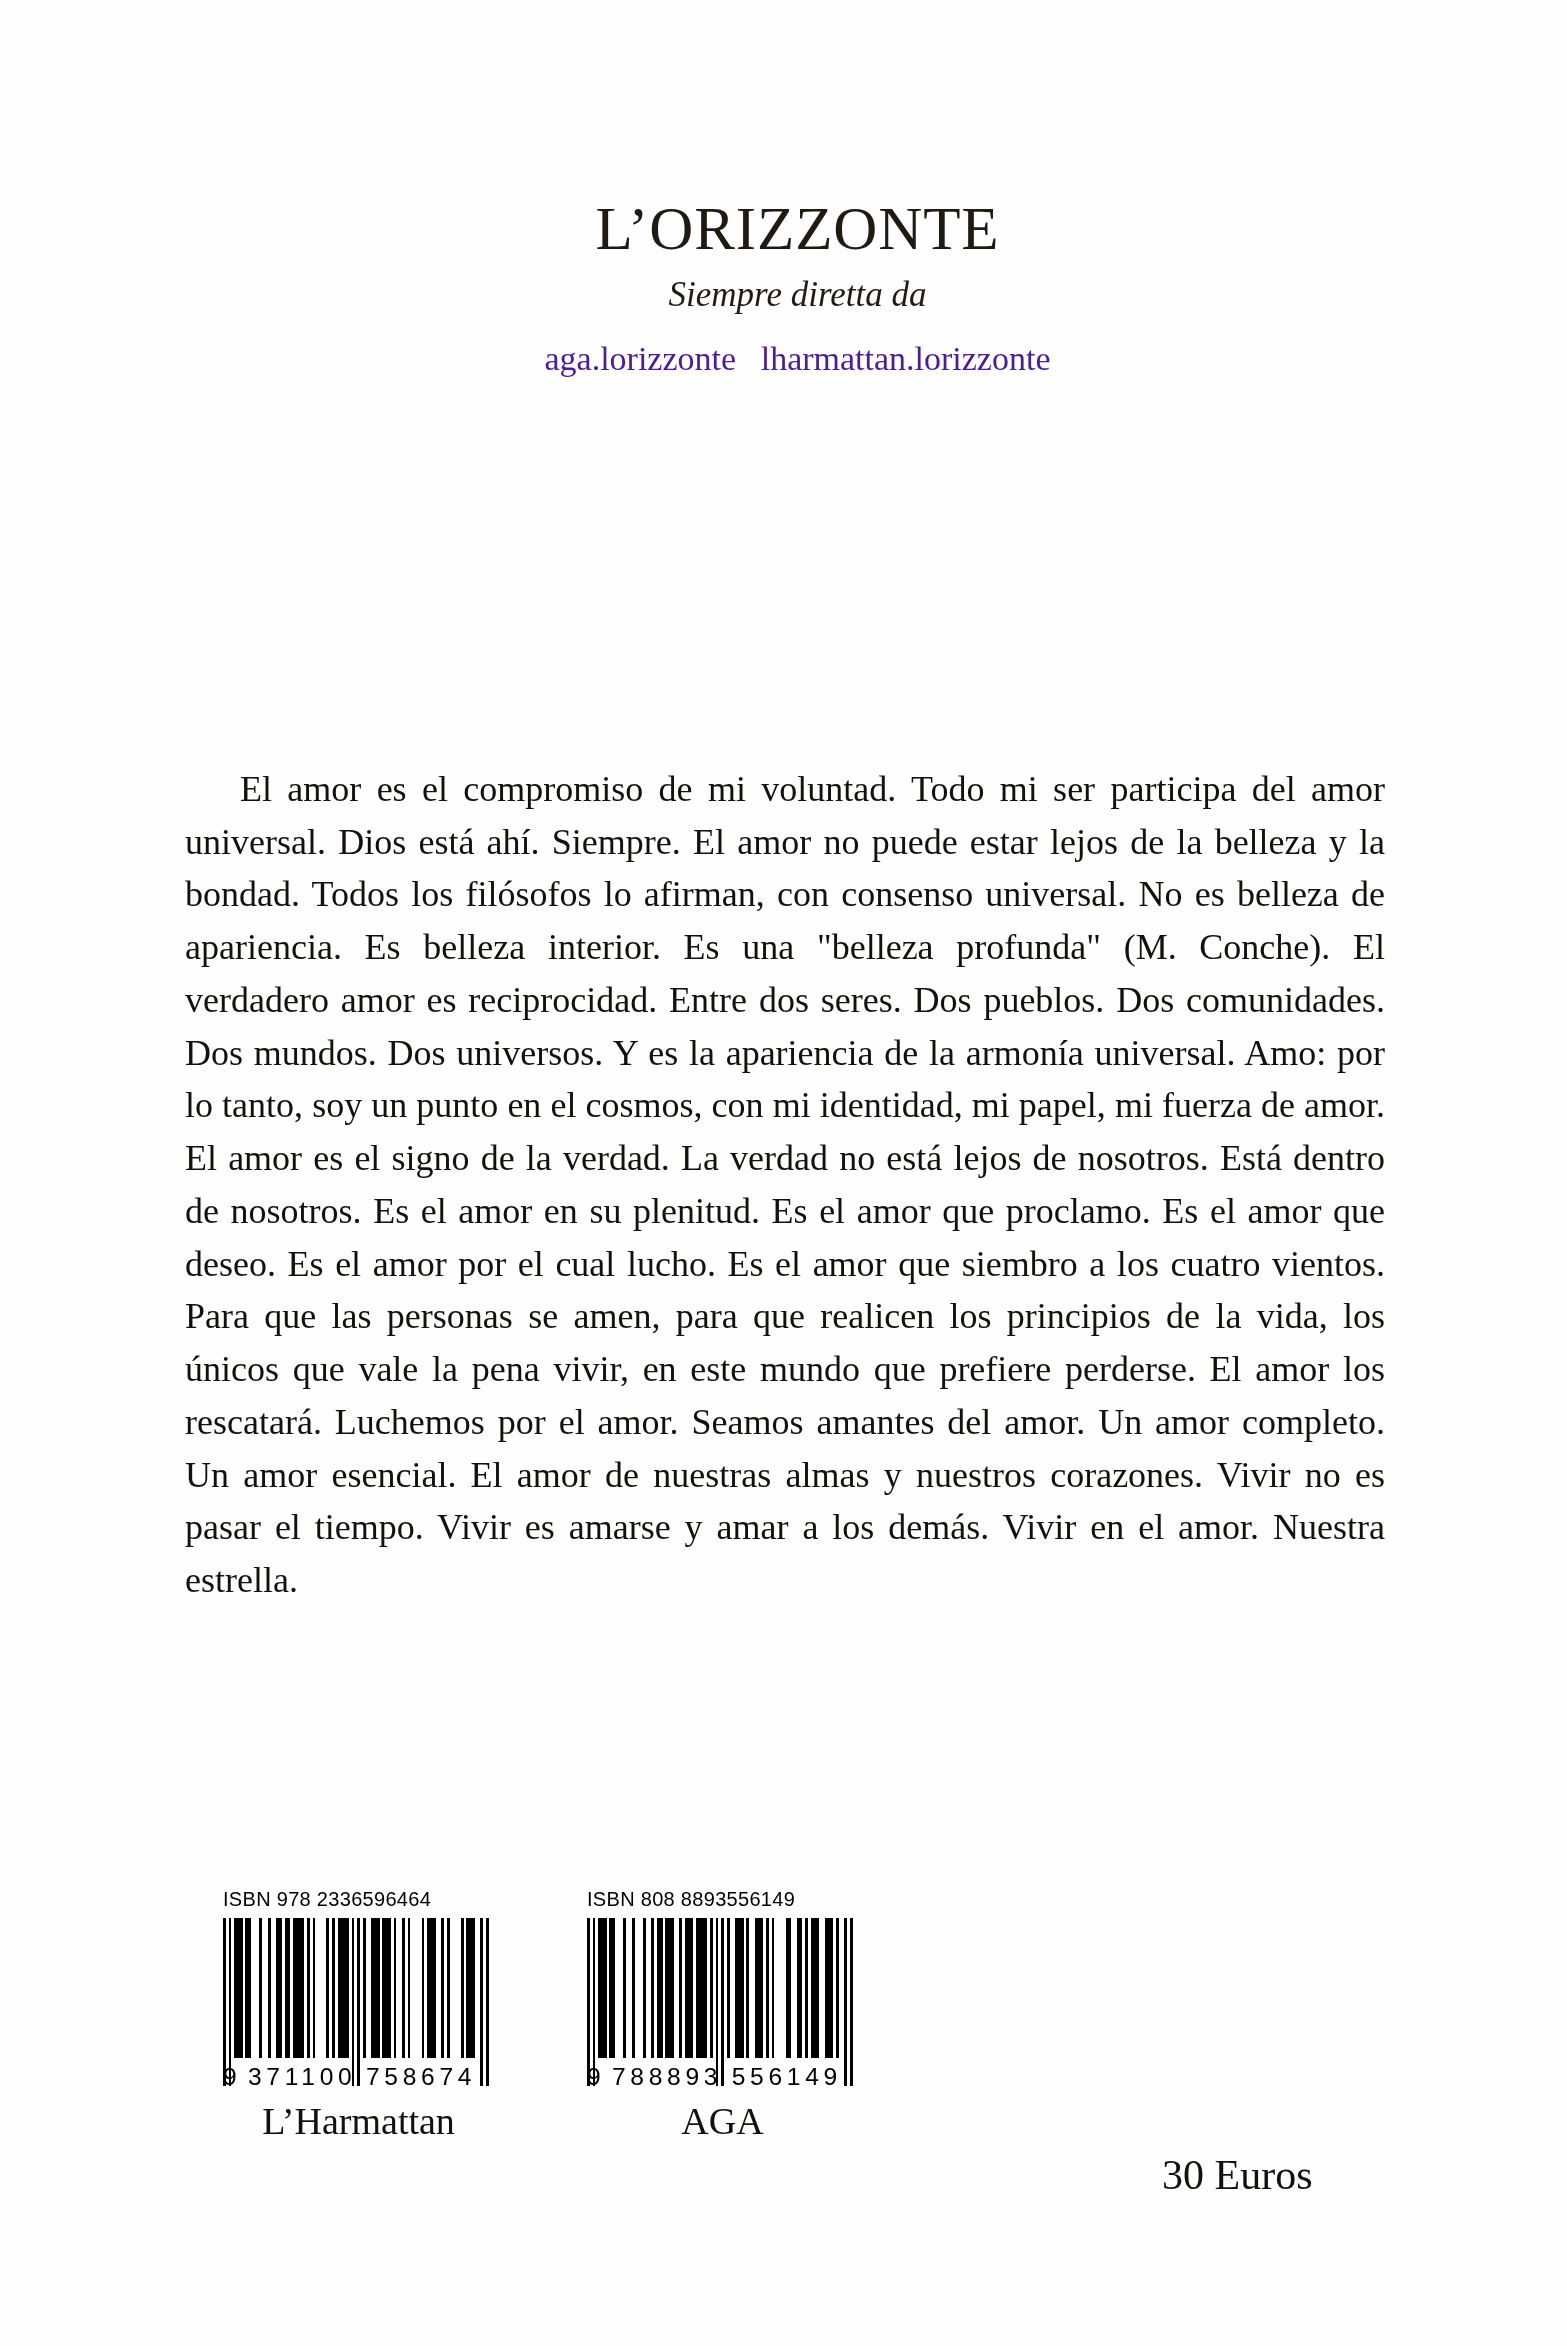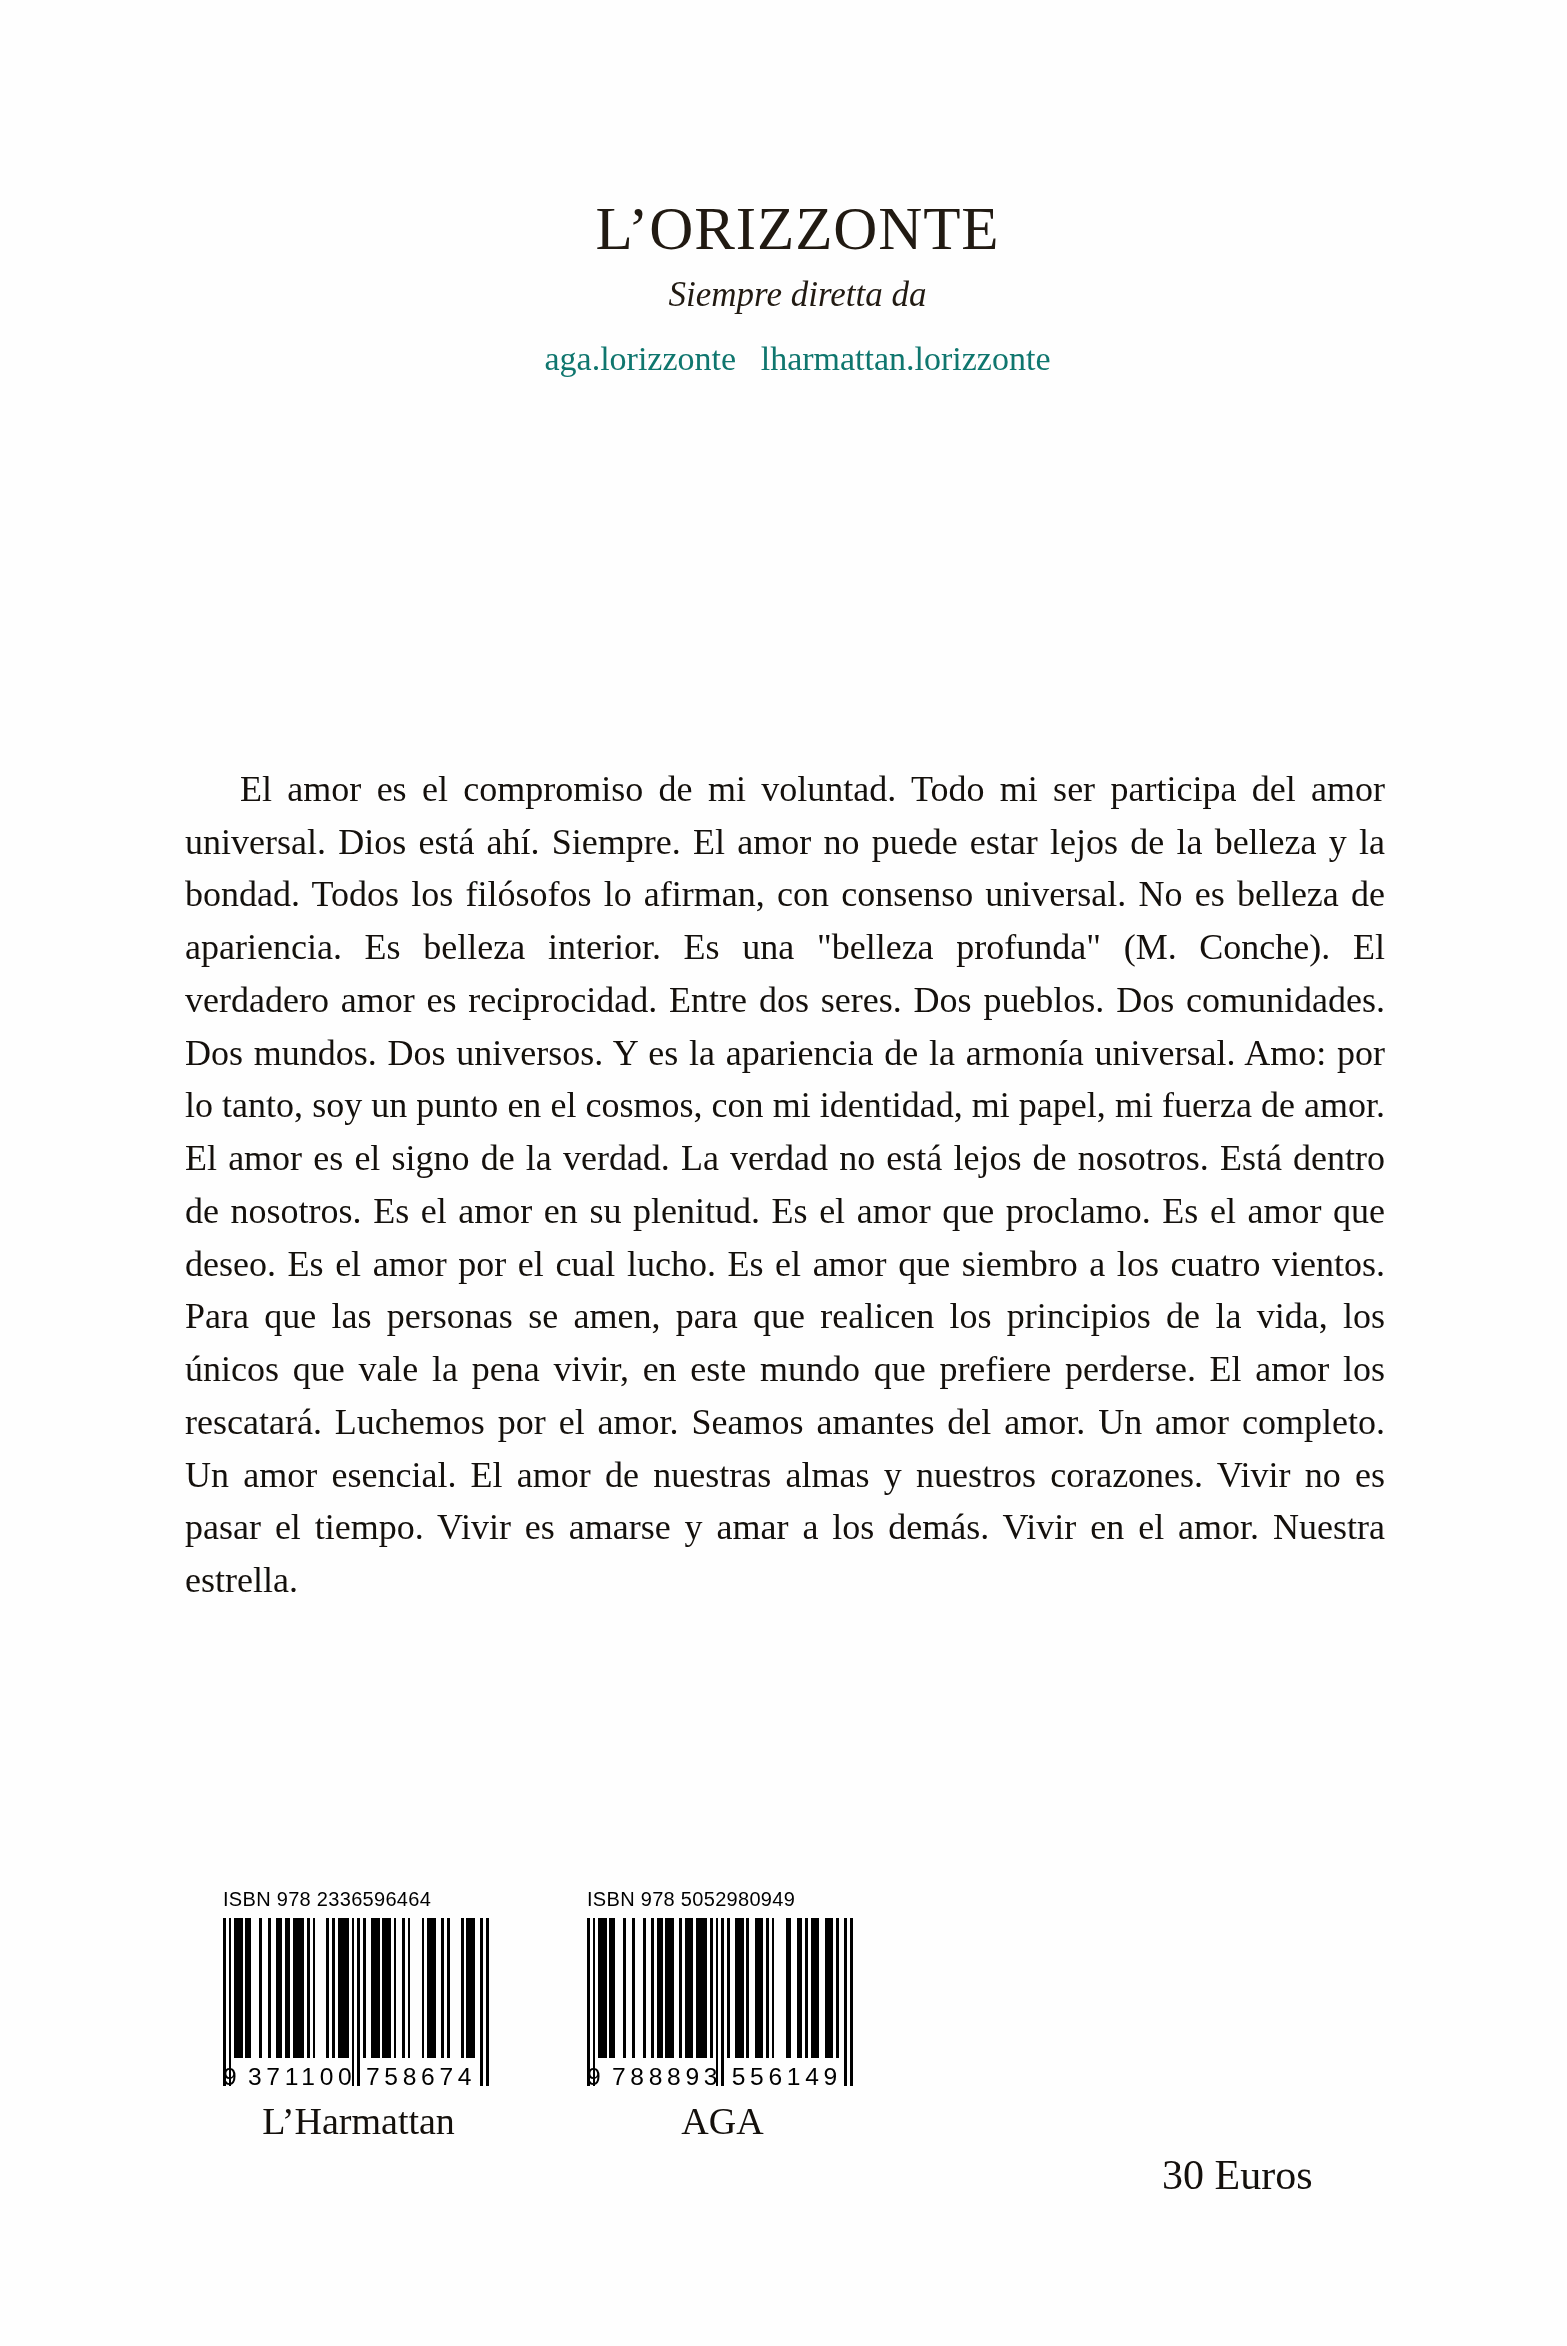--- a/index.html
+++ b/index.html
@@ -52,21 +52,21 @@
     margin: 0;
     color: #1a1510;
   }
   .series-editors div {
     white-space: nowrap;
   }
   .series-web {
     font-size: 34px;
     line-height: 1.3;
     margin: 21px 0 0 0;
-    color: #0f766e;
+    color: #4c1d95;
   }
   .series-web .web-item + .web-item {
     margin-left: 24.6px;
   }
 
   
   .blurb {
     position: absolute;
     top: 727px;
     left: 185px;
@@ -283,21 +283,21 @@
       </div>
       <div class="barcode-digits">
         <span class="lead">9</span>
         <span class="left-grp">371100</span>
         <span class="right-grp">758674</span>
       </div>
       <div class="publisher-name">L’Harmattan</div>
     </div>
 
     <div class="barcode-group second">
-      <div class="isbn-caption">ISBN 978 5052980949</div>
+      <div class="isbn-caption">ISBN 808 8893556149</div>
       <div class="barcode">
         <div class="bars">
             <i class="guard" style="width: 2.8px;"></i>
             <i class="sp" style="width: 2.8px;"></i>
             <i class="guard" style="width: 2.8px;"></i>
             <i class="sp" style="width: 2.8px;"></i>
             <i style="width: 2.8px;"></i>
             <i style="width: 2.8px;"></i>
             <i style="width: 2.8px;"></i>
             <i class="sp" style="width: 2.8px;"></i>

